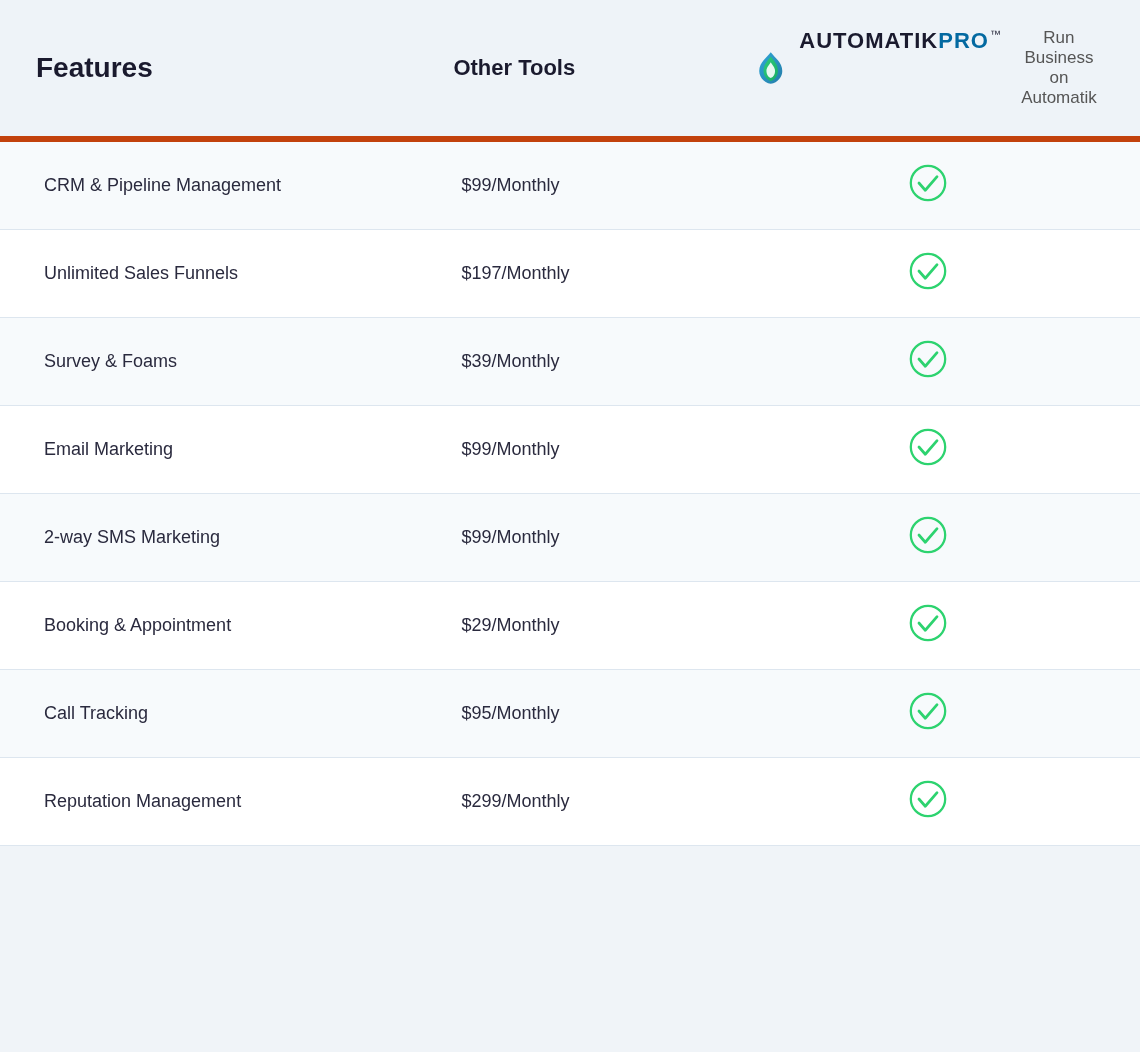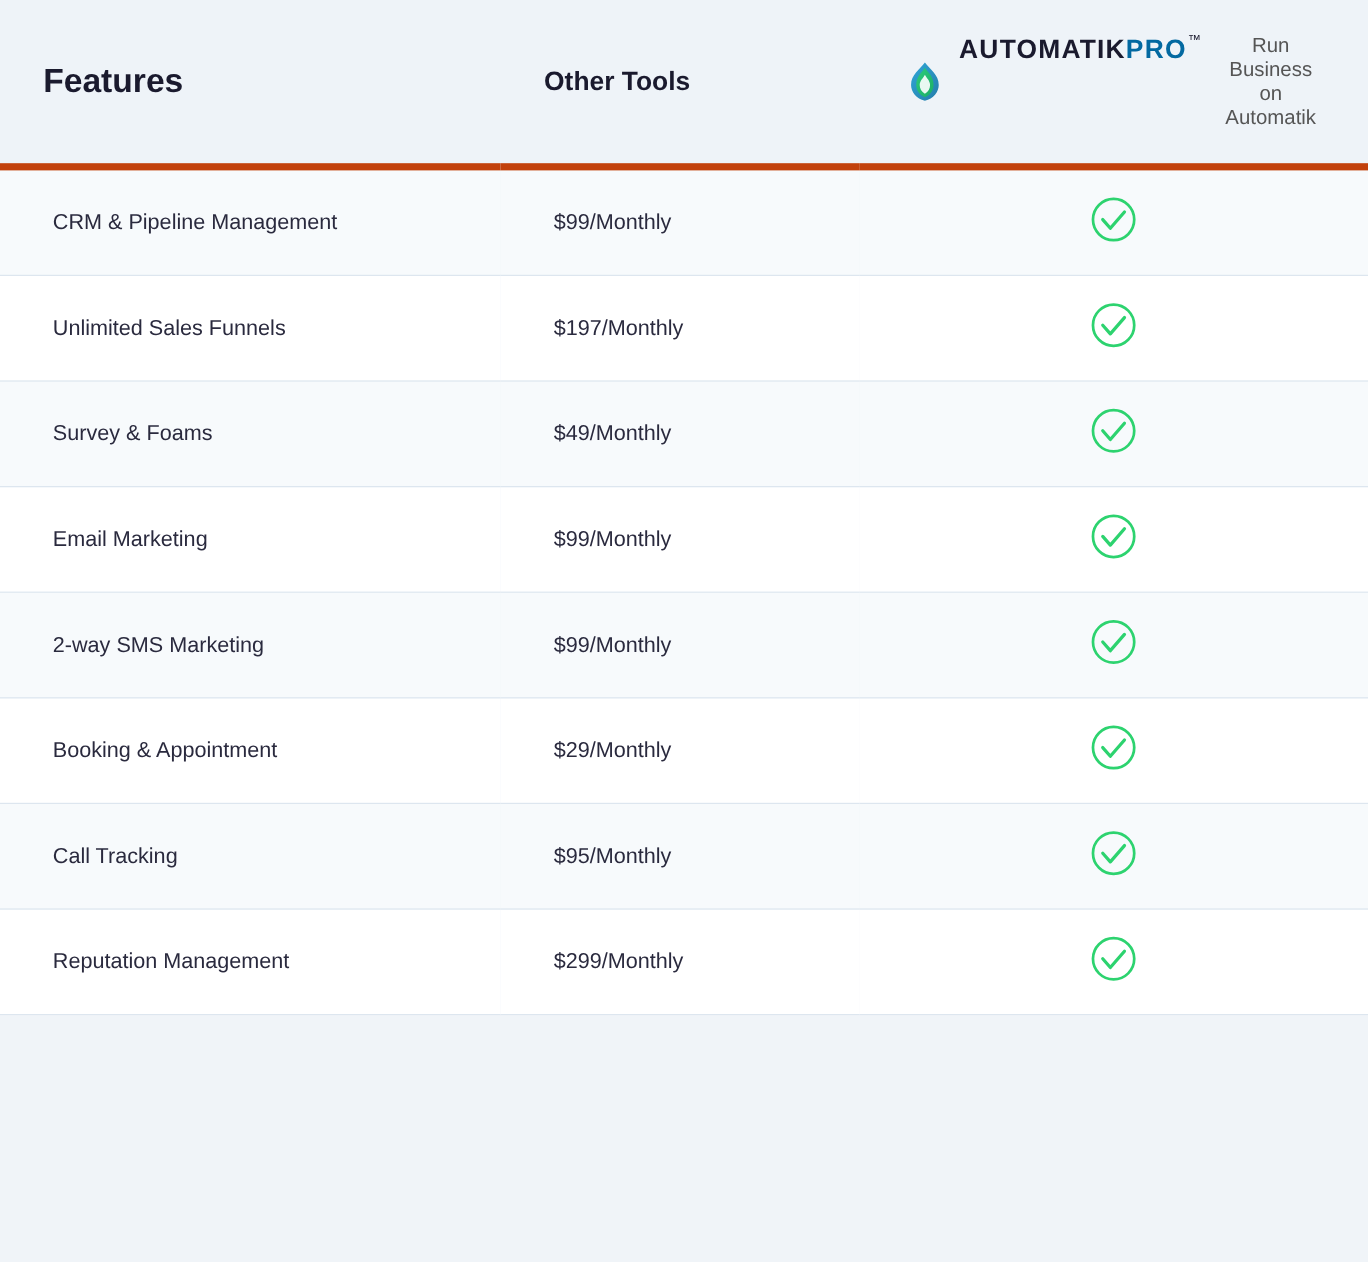--- a/index.html
+++ b/index.html
@@ -196,21 +196,21 @@
           <td class="td-price">$197/Monthly</td>
           <td class="td-check">
       <svg class="check-icon" viewBox="0 0 42 42" xmlns="http://www.w3.org/2000/svg">
         <circle cx="21" cy="21" r="19" fill="none" stroke="#2dd36f" stroke-width="2.5"></circle>
         <path d="M11 21 L18 29 L31 14" fill="none" stroke="#2dd36f" stroke-width="3" stroke-linecap="round" stroke-linejoin="round"></path>
       </svg>
     </td>
         </tr>
         <tr>
           <td class="td-feature">Survey &amp; Foams</td>
-          <td class="td-price">$49/Monthly</td>
+          <td class="td-price">$39/Monthly</td>
           <td class="td-check">
       <svg class="check-icon" viewBox="0 0 42 42" xmlns="http://www.w3.org/2000/svg">
         <circle cx="21" cy="21" r="19" fill="none" stroke="#2dd36f" stroke-width="2.5"></circle>
         <path d="M11 21 L18 29 L31 14" fill="none" stroke="#2dd36f" stroke-width="3" stroke-linecap="round" stroke-linejoin="round"></path>
       </svg>
     </td>
         </tr>
         <tr>
           <td class="td-feature">Email Marketing</td>
           <td class="td-price">$99/Monthly</td>

